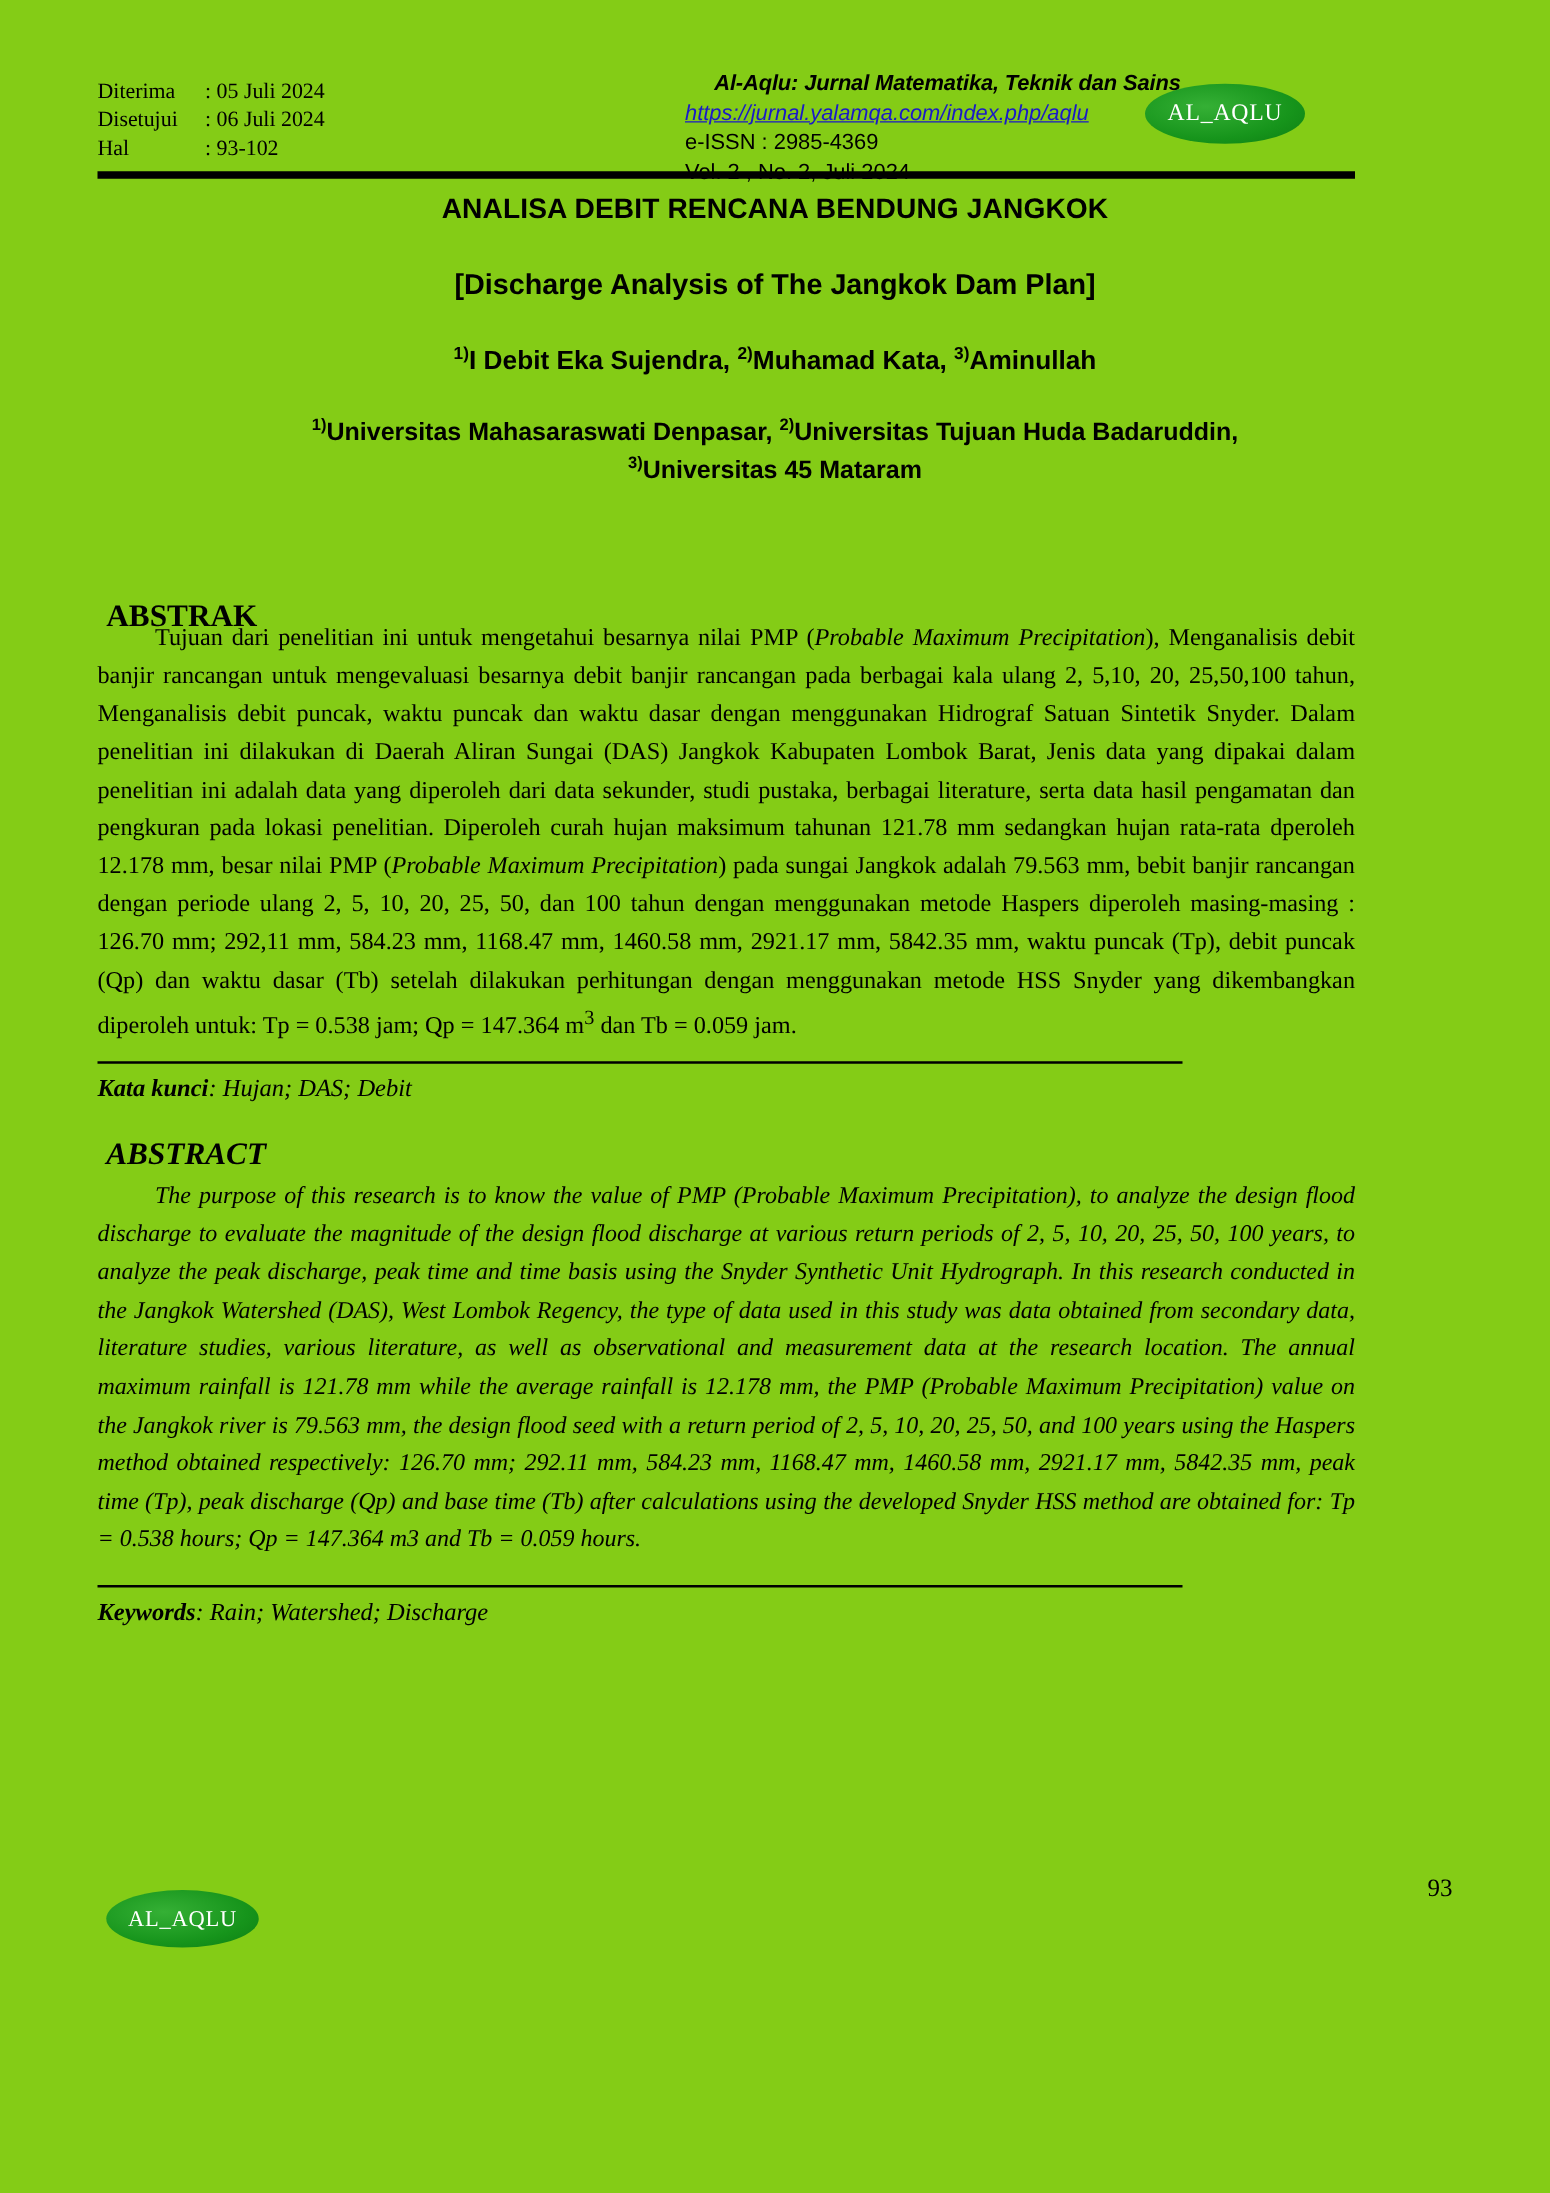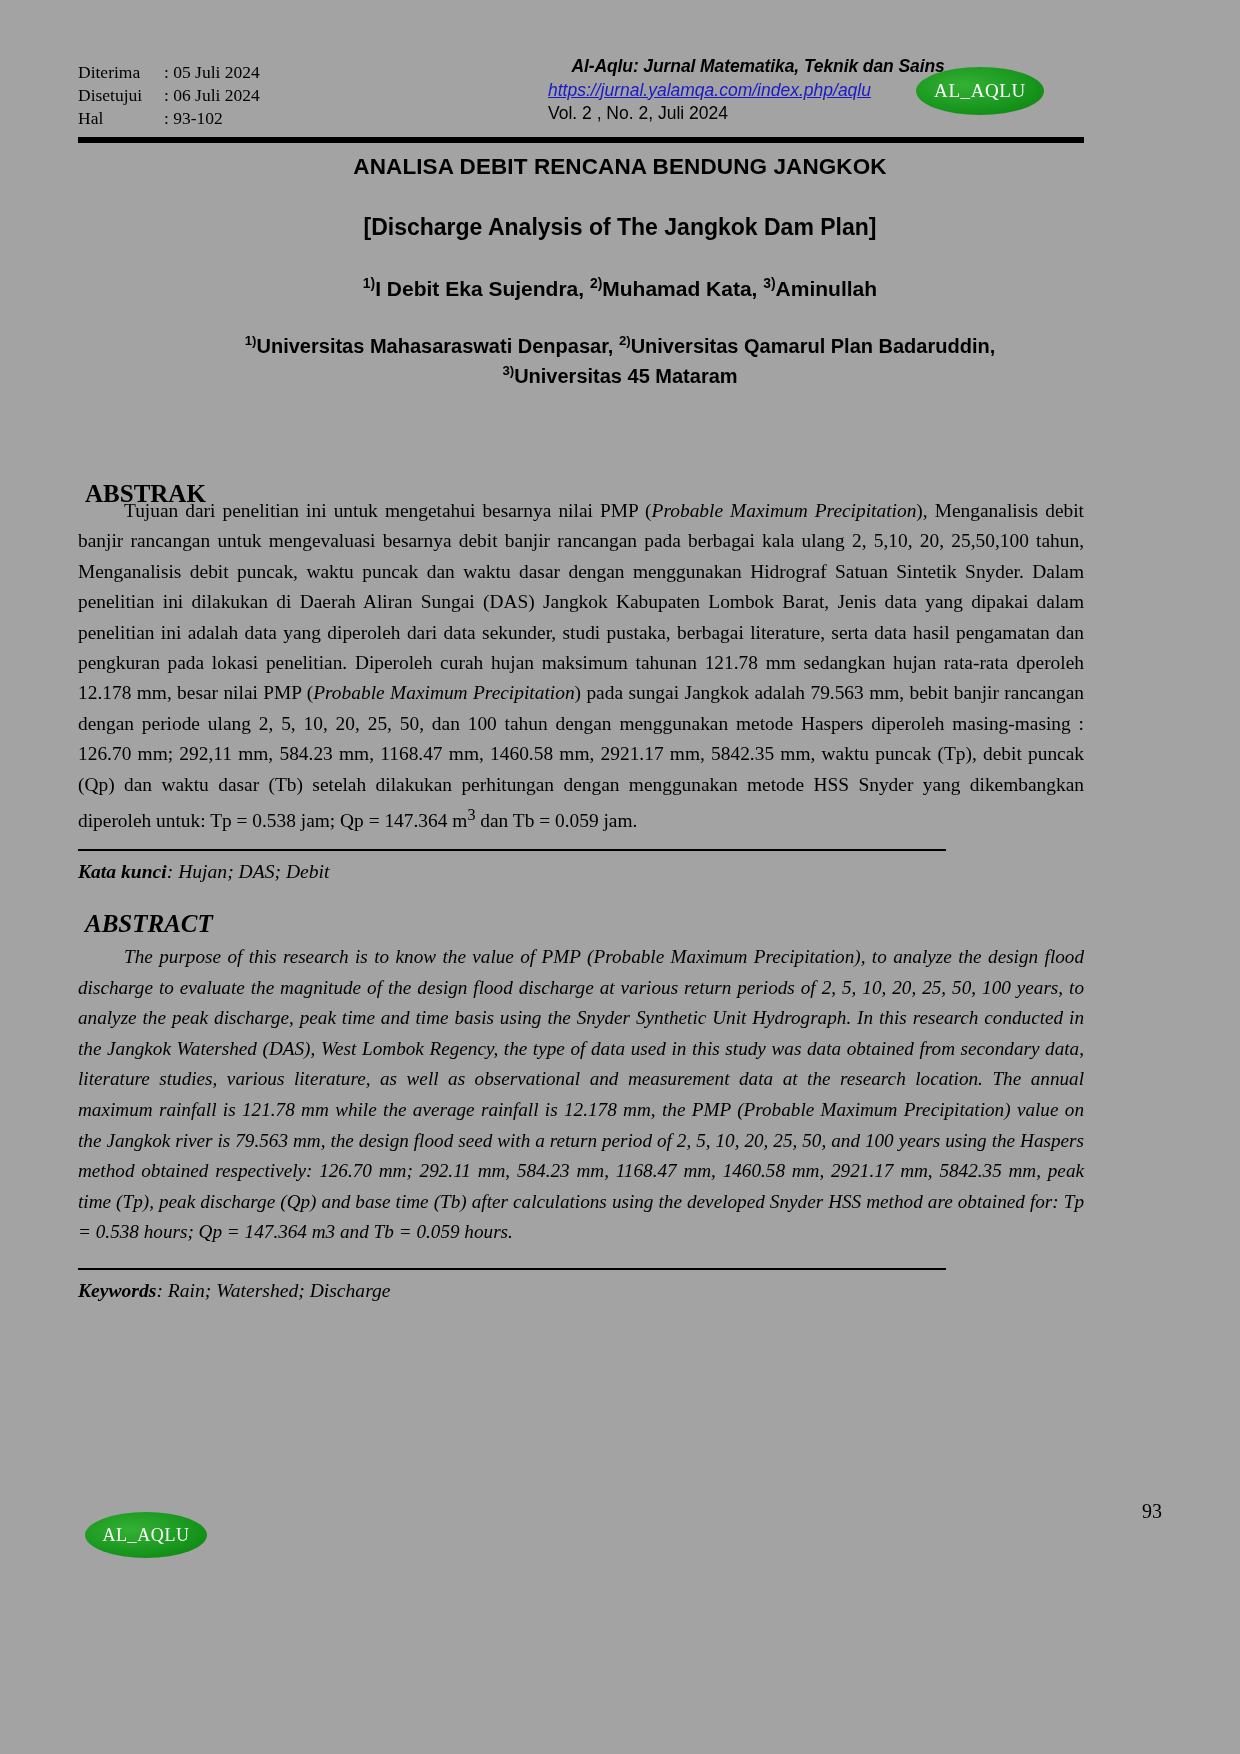--- a/index.html
+++ b/index.html
@@ -4,21 +4,21 @@
 <style>
   html, body {
     margin: 0;
     padding: 0;
     background: #ffffff;
   }
   .page {
     position: relative;
     width: 1240px;
     height: 1754px;
-    background: #a3a3a3;
+    background: #84cc16;
     overflow: hidden;
     box-sizing: border-box;
   }
 
   
   .header {
     position: absolute;
     left: 78px;
     top: 55px;
     width: 1006px;
@@ -233,40 +233,41 @@
         <span class="lbl">Hal</span>
         <span class="val">: 93-102</span>
       </div>
     </div>
 
     <div class="hdr-center">
       <div class="journal">Al-Aqlu: Jurnal Matematika, Teknik dan Sains</div>
       <div class="line">
         <a class="url" href="#">https://jurnal.yalamqa.com/index.php/aqlu</a>
       </div>
+      <div class="line">e-ISSN : 2985-4369</div>
       <div class="line">Vol. 2 , No. 2,  Juli 2024</div>
     </div>
 
     <div class="logo-ellipse logo-header">
       <span>AL_AQLU</span>
     </div>
   </div>
 
   <div class="rule-top"></div>
 
   <div class="title-block">
     <div class="title-id">ANALISA DEBIT RENCANA BENDUNG JANGKOK</div>
     <div class="title-en">[Discharge Analysis of The Jangkok Dam Plan]</div>
 
     <div class="authors">
       <sup class="marker">1)</sup><span>I Debit Eka Sujendra, </span><sup class="marker">2)</sup><span>Muhamad Kata, </span><sup class="marker">3)</sup><span>Aminullah</span>
     </div>
 
     <div class="affil">
-      <sup class="marker">1)</sup><span>Universitas Mahasaraswati Denpasar, </span><sup class="marker">2)</sup><span>Universitas Qamarul Plan Badaruddin,</span><br><sup class="marker">3)</sup><span>Universitas 45 Mataram</span>
+      <sup class="marker">1)</sup><span>Universitas Mahasaraswati Denpasar, </span><sup class="marker">2)</sup><span>Universitas Tujuan Huda Badaruddin,</span><br><sup class="marker">3)</sup><span>Universitas 45 Mataram</span>
     </div>
 
   </div>
 
   <div class="sec-heading abstrak-head">ABSTRAK</div>
 
   <div class="body-text id">
     <span class="indent"></span><span>Tujuan dari penelitian ini untuk mengetahui besarnya nilai PMP (</span><i>Probable Maximum Precipitation</i><span>), Menganalisis debit banjir rancangan untuk mengevaluasi besarnya debit banjir rancangan pada berbagai kala ulang 2, 5,10, 20, 25,50,100 tahun, Menganalisis debit puncak, waktu puncak dan waktu dasar dengan menggunakan Hidrograf Satuan Sintetik Snyder. Dalam penelitian ini dilakukan di Daerah Aliran Sungai (DAS) Jangkok Kabupaten Lombok Barat, Jenis data yang dipakai dalam penelitian ini adalah data yang diperoleh dari data sekunder, studi pustaka, berbagai literature, serta data hasil pengamatan dan pengkuran pada lokasi penelitian. Diperoleh curah hujan maksimum tahunan 121.78 mm sedangkan hujan rata-rata dperoleh 12.178 mm, besar nilai PMP (</span><i>Probable Maximum Precipitation</i><span>) pada sungai Jangkok adalah 79.563 mm, bebit banjir rancangan dengan periode ulang 2, 5, 10, 20, 25, 50, dan 100 tahun dengan menggunakan metode Haspers diperoleh masing-masing : 126.70 mm; 292,11 mm, 584.23 mm, 1168.47 mm, 1460.58 mm, 2921.17 mm, 5842.35 mm, waktu puncak (Tp), debit puncak (Qp) dan waktu dasar (Tb) setelah dilakukan perhitungan dengan menggunakan metode HSS Snyder yang dikembangkan diperoleh untuk: Tp = 0.538 jam; Qp = 147.364 m</span><sup>3</sup><span> dan Tb = 0.059 jam.</span>
   </div>
 

